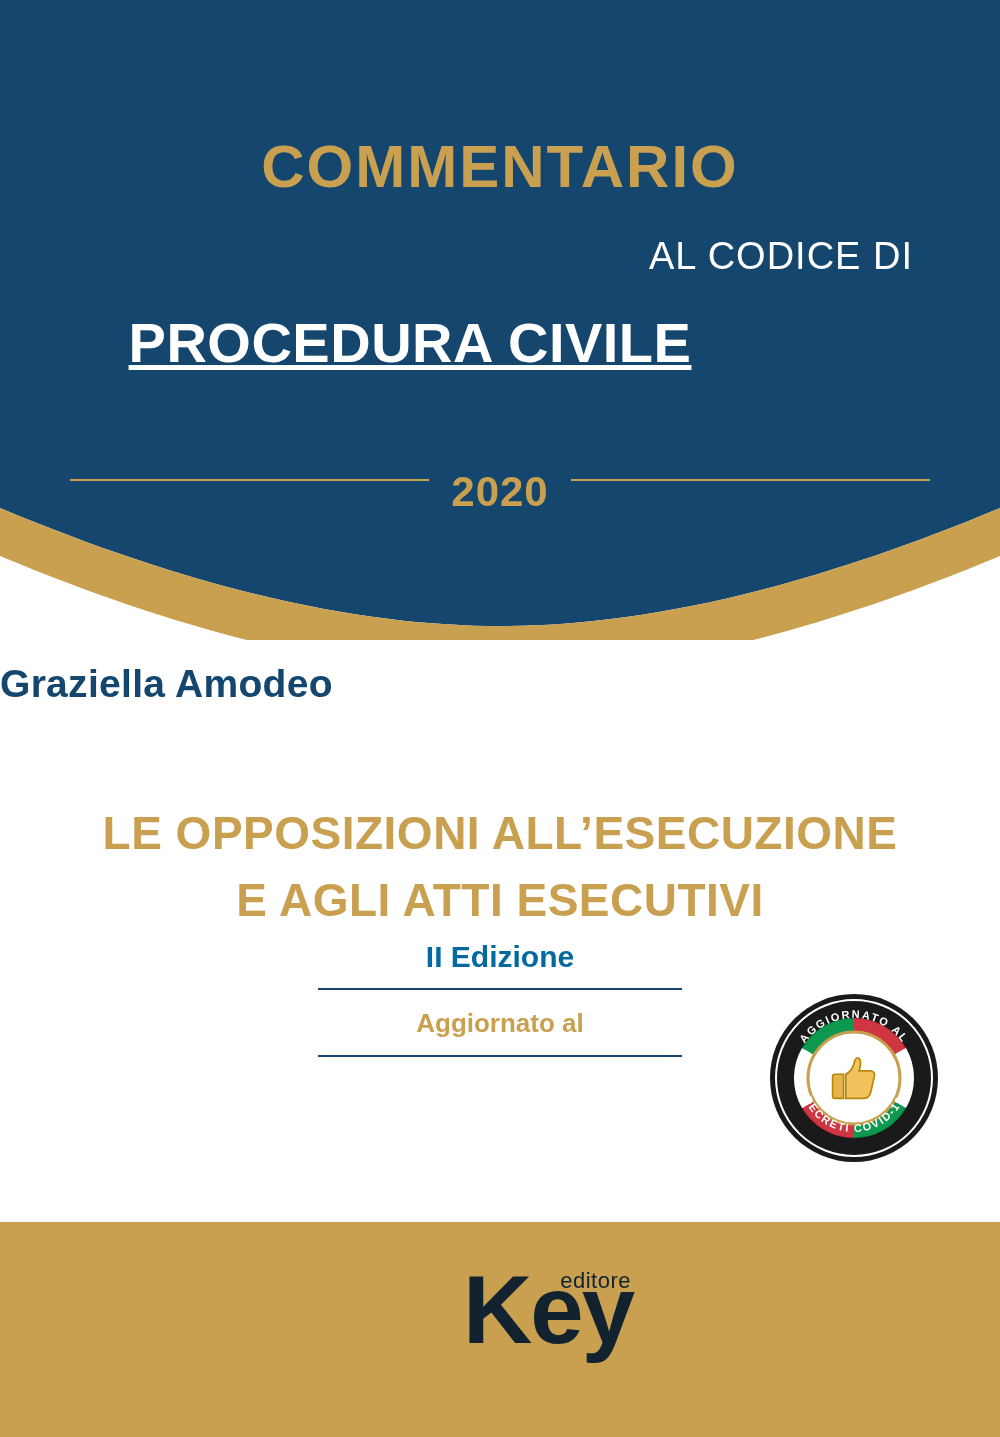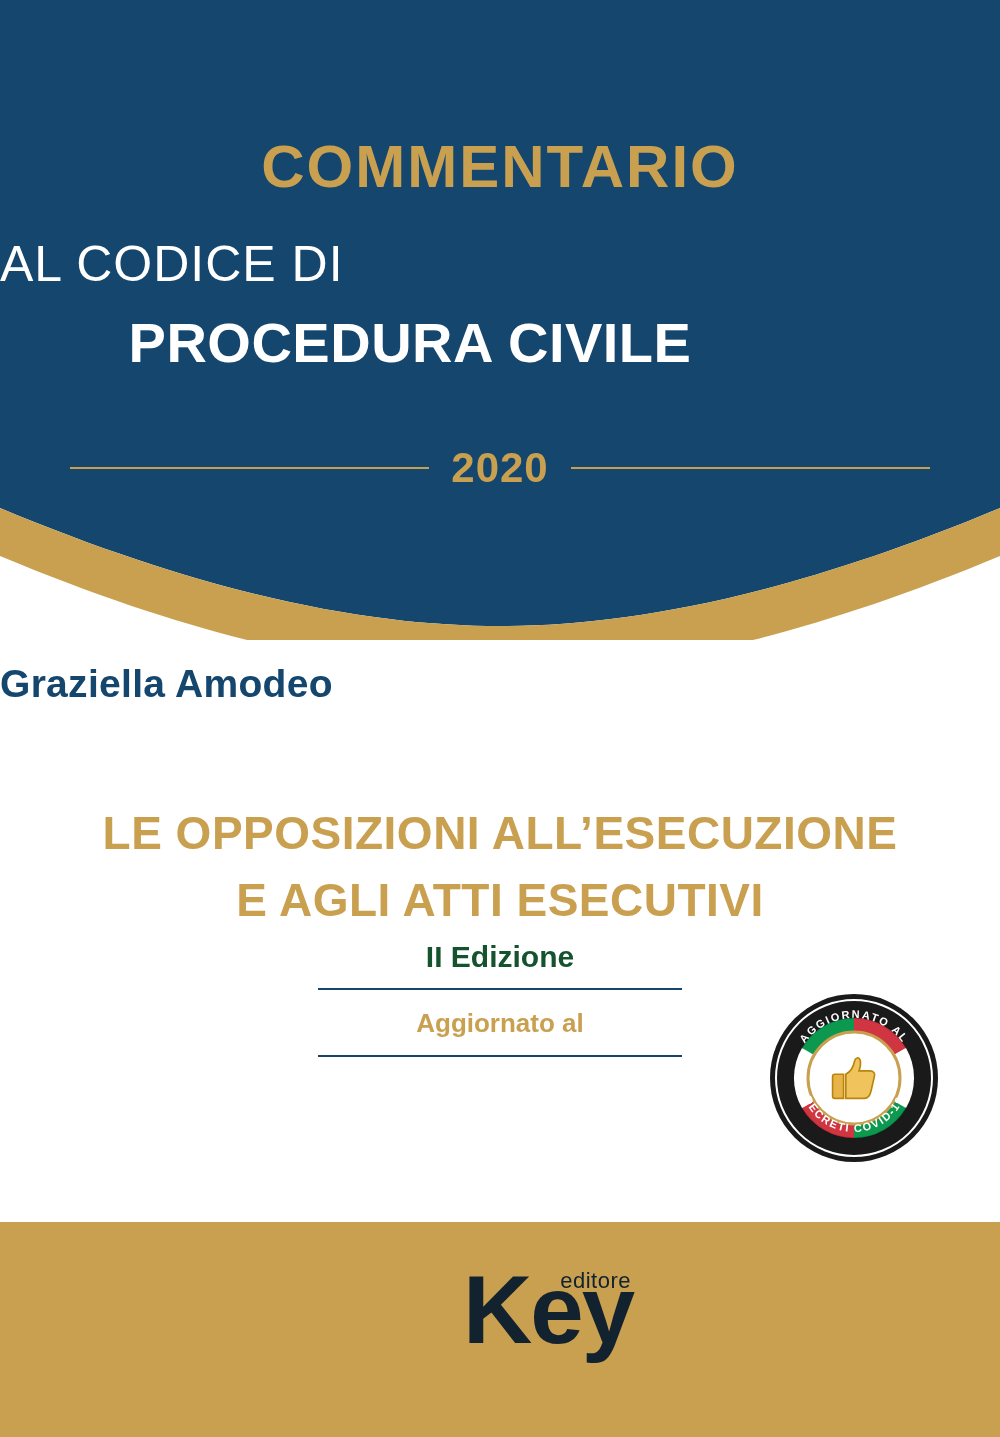--- a/index.html
+++ b/index.html
@@ -40,36 +40,37 @@
     font-weight: bold;
     letter-spacing: 2px;
     color: #c9a050;
     line-height: 1.05;
   }
   .title-sub1 {
     position: absolute;
     left: 0;
     top: 235px;
     width: 913px;
-    text-align: left;
-    font-size: 50px;
+    text-align: right;
+    font-size: 38px;
     font-weight: normal;
     letter-spacing: 1px;
     color: #ffffff;
   }
   .title-sub2 {
     position: absolute;
     left: 0;
     top: 310px;
     width: 820px;
     text-align: center;
     font-size: 56px;
     font-weight: bold;
     letter-spacing: 0.5px;
     color: #ffffff;
+    text-decoration: underline;
   }
 
   .year-row {
     position: absolute;
     left: 70px;
     top: 447px;
     width: 860px;
     display: flex;
     align-items: center;
     justify-content: center;
@@ -80,20 +81,21 @@
     background: #c9a050;
   }
   .year-label {
     flex: 0 0 auto;
     padding: 0 22px;
     font-size: 42px;
     font-weight: bold;
     color: #c9a050;
     letter-spacing: 1px;
     line-height: 1;
+    margin-top: 24px;
   }
 
   
   .author {
     position: absolute;
     left: 0;
     top: 662px;
     width: 1000px;
     font-size: 39px;
     font-weight: bold;
@@ -116,21 +118,21 @@
   .edition-block {
     position: absolute;
     left: 318px;
     top: 940px;
     width: 364px;
     text-align: center;
   }
   .edition-label {
     font-size: 30px;
     font-weight: bold;
-    color: #14532d;
+    color: #0369a1;
     padding-bottom: 14px;
   }
   .hr-navy {
     height: 2px;
     background: #14466e;
     width: 100%;
   }
   .update-label {
     font-size: 26px;
     color: #c9a050;

